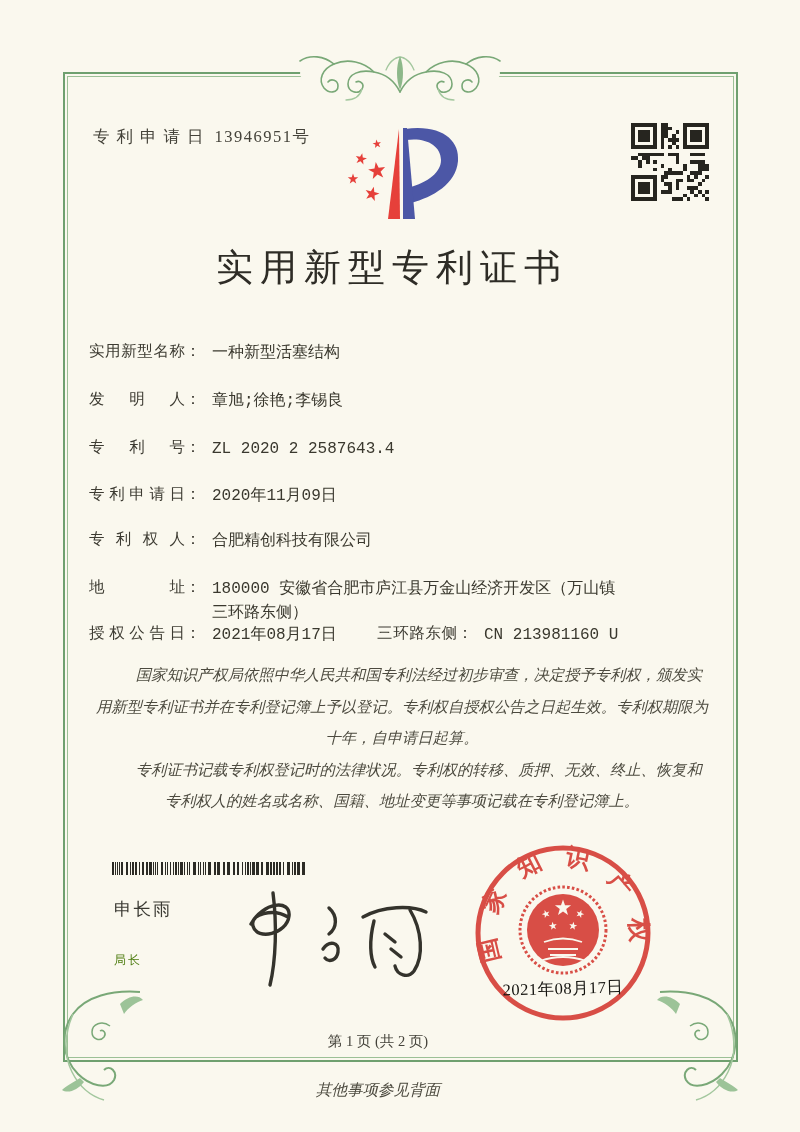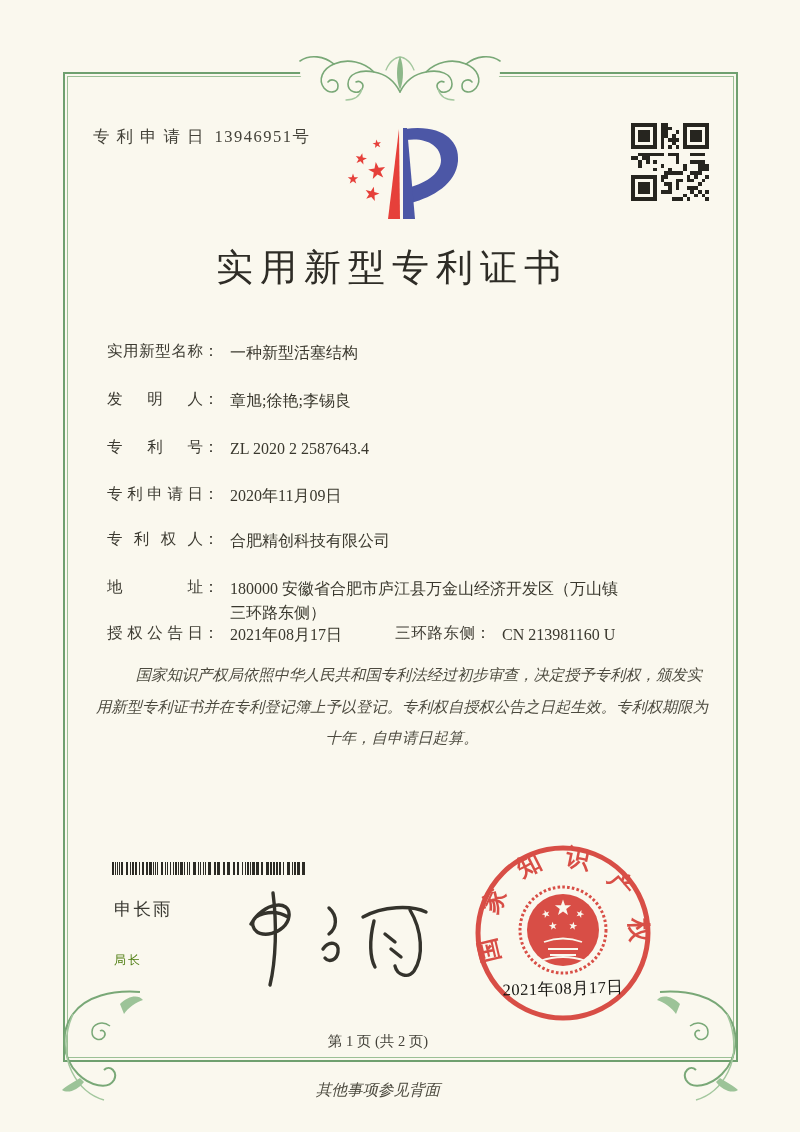--- a/index.html
+++ b/index.html
@@ -20,21 +20,21 @@
   .cert-no{position:absolute;left:93px;top:126px;font-size:16.5px;color:#45433a;white-space:nowrap;}
   .cert-no .sp{letter-spacing:7px;}
   .cert-no .num{letter-spacing:1.5px;padding-left:4px;text-align:right;}
   
   .title{
     position:absolute;left:0;right:0;top:243px;text-align:center;
     font-size:37px;letter-spacing:7px;color:#2e2c26;font-weight:500;
     transform:translateX(-8px);white-space:nowrap;
   }
   
-  .row{position:absolute;left:107px;font-size:16px;white-space:nowrap;color:#3d3b32;}
+  .row{position:absolute;left:89px;font-size:16px;white-space:nowrap;color:#3d3b32;font-family:Liberation Mono, monospace;}
   .f-label{display:inline-block;width:96px;text-align:justify;text-align-last:justify;font-size:15.5px;vertical-align:top;}
   .f-colon{vertical-align:top;}
   .f-value{display:inline-block;margin-left:11px;vertical-align:top;white-space:pre-line;max-width:480px;line-height:24px;color:#3a382e;}
   .row .pair2{position:absolute;left:288px;top:0;white-space:nowrap;}
   .pair2 .f-label{width:80px;}
   
   .body-text{
     position:absolute;left:96px;top:659px;width:612px;
     font-size:15.3px;line-height:31.5px;color:#4c4a3f;
     font-style:italic;
@@ -150,20 +150,21 @@
 </div>
 <div class="row" style="top:623px">
   <span class="f-label">授权公告日</span><span class="f-colon">：</span><span class="f-value">2021年08月17日</span>
   <span class="pair2">
     <span class="f-label">三环路东侧</span><span class="f-colon">：</span><span class="f-value">CN 213981160 U</span>
   </span>
 </div>
 
 <div class="body-text">
   <p>国家知识产权局依照中华人民共和国专利法经过初步审查，决定授予专利权，颁发实用新型专利证书并在专利登记簿上予以登记。专利权自授权公告之日起生效。专利权期限为十年，自申请日起算。</p>
+  <p>专利证书记载专利权登记时的法律状况。专利权的转移、质押、无效、终止、恢复和专利权人的姓名或名称、国籍、地址变更等事项记载在专利登记簿上。</p>
 </div>
 
 <div class="barcode" id="barcode-box">
     <svg width="198" height="13" viewBox="0 0 198 13" preserveAspectRatio="none" shape-rendering="crispEdges">
       <path fill="#2c2b25" d="M0 0h2v13h-2zM3 0h1v13h-1zM5 0h1v13h-1zM7 0h1v13h-1zM9 0h2v13h-2zM14 0h2v13h-2zM18 0h1v13h-1zM20 0h2v13h-2zM23 0h2v13h-2zM27 0h1v13h-1zM30 0h2v13h-2zM34 0h2v13h-2zM37 0h3v13h-3zM41 0h1v13h-1zM43 0h1v13h-1zM45 0h1v13h-1zM49 0h2v13h-2zM53 0h1v13h-1zM55 0h1v13h-1zM58 0h1v13h-1zM61 0h1v13h-1zM63 0h2v13h-2zM66 0h1v13h-1zM68 0h3v13h-3zM72 0h1v13h-1zM75 0h1v13h-1zM77 0h1v13h-1zM81 0h3v13h-3zM86 0h1v13h-1zM88 0h1v13h-1zM91 0h1v13h-1zM93 0h1v13h-1zM96 0h3v13h-3zM102 0h2v13h-2zM105 0h3v13h-3zM111 0h2v13h-2zM115 0h3v13h-3zM121 0h2v13h-2zM125 0h2v13h-2zM130 0h1v13h-1zM133 0h1v13h-1zM135 0h2v13h-2zM138 0h1v13h-1zM140 0h3v13h-3zM144 0h3v13h-3zM149 0h2v13h-2zM154 0h3v13h-3zM158 0h2v13h-2zM161 0h2v13h-2zM164 0h2v13h-2zM167 0h2v13h-2zM171 0h1v13h-1zM175 0h3v13h-3zM180 0h1v13h-1zM182 0h2v13h-2zM185 0h3v13h-3zM190 0h3v13h-3z"></path>
     </svg>
   </div>
 
 <div class="issuer-title">局长</div>
 <div class="issuer-name">申长雨</div>

